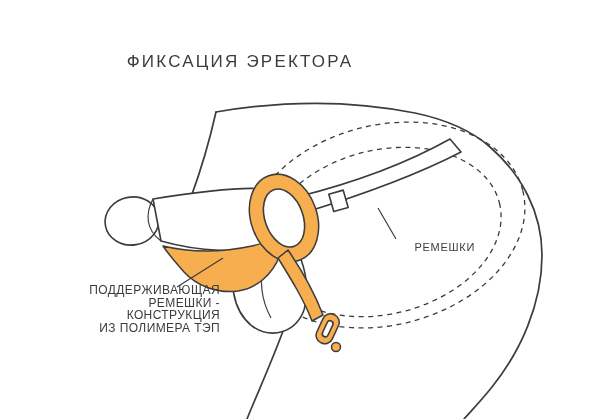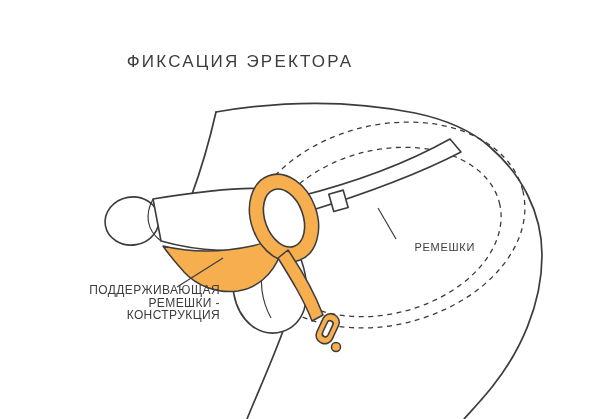--- a/index.html
+++ b/index.html
@@ -113,15 +113,16 @@
     <div>ФИКСАЦИЯ ЭРЕКТОРА</div>
   </div>
 
   <div class="label label-straps">
     <div>РЕМЕШКИ</div>
   </div>
 
   <div class="label label-spoon">
     <div>ПОДДЕРЖИВАЮЩАЯ</div>
     <div>РЕМЕШКИ - КОНСТРУКЦИЯ</div>
+    <div>ИЗ ПОЛИМЕРА ТЭП</div>
   </div>
 
 </div>
 
 </body></html>

